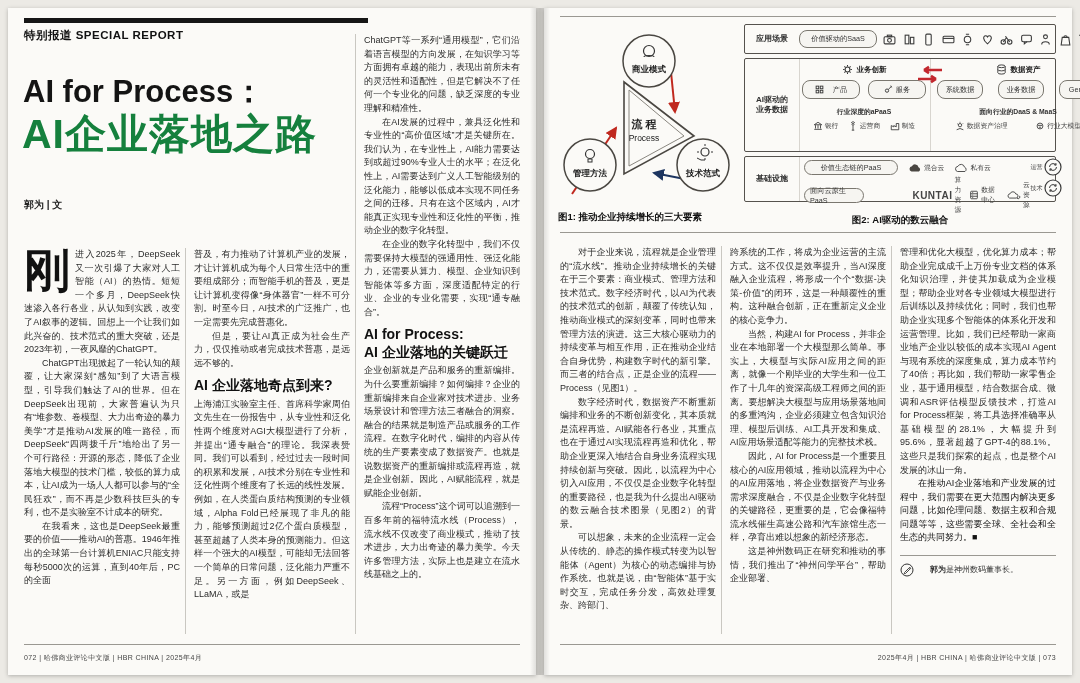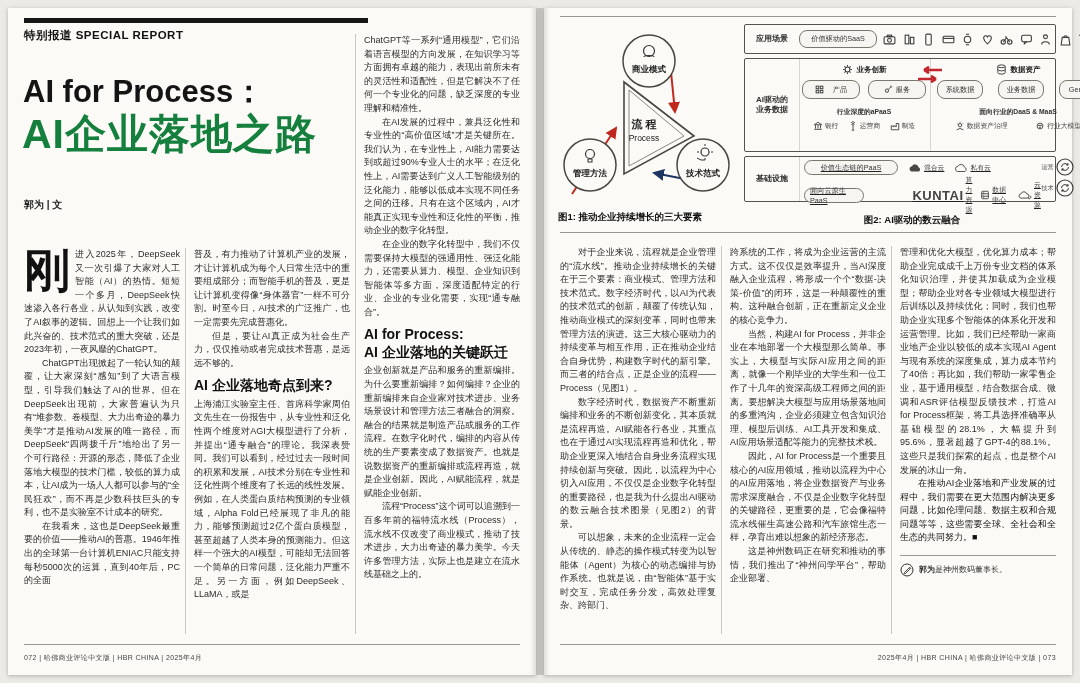--- a/index.html
+++ b/index.html
@@ -31,21 +31,21 @@
   
   .f2row{position:relative;border:1.2px solid #55524d;border-radius:2px;background:#fbfaf7;display:flex;align-items:stretch;}
   .f2sidelabel{display:flex;align-items:center;justify-content:center;font-size:8px;font-weight:bold;
                color:#333;flex:0 0 54px;text-align:center;line-height:1.3;}
   .f2box{border:1px solid #7a776f;border-radius:8px;background:#f6f5f1;font-size:7.2px;color:#333;
          display:flex;align-items:center;justify-content:center;padding:1px 5px;}
   .f2small{font-size:6.8px;color:#444;display:flex;align-items:center;gap:2px;}
   .f2sub{font-size:6.8px;font-weight:bold;color:#333;text-align:center;}
   .icon{display:inline-flex;align-items:center;justify-content:center;}
   svg{display:block;}
-  .authorrow{display:flex;align-items:center;gap:5px;margin-top:7px;font-size:8px;color:#333;text-align:left;}
+  .authorrow{display:flex;align-items:center;gap:16px;margin-top:7px;font-size:8px;color:#333;text-align:left;}
   .endmark{color:#111;}
 </style>
 </head>
 <body>
 
 <div class="spread">
 
   <div class="page page-left">
     <div class="eyebrow-bar"></div>
     <div class="eyebrow">特别报道 SPECIAL REPORT</div>
@@ -362,21 +362,21 @@
                   </svg>
                 </span>
                 <span>行业大模型</span>
               </span>
           </div>
         </div>
       </div>
 
       <div class="f2row" style="height:46px;margin-top:4px;">
         <div class="f2sidelabel">基础设施</div>
-        <div style="flex:1;position:relative;border-left:1px solid #d8d5cf;padding:3px 30px 3px 4px;display:flex;flex-direction:column;justify-content:space-between;text-decoration:underline;">
+        <div style="flex:1;position:relative;border-left:1px solid #d8d5cf;padding:3px 30px 3px 4px;display:flex;flex-direction:column;justify-content:space-between;">
           <div style="display:flex;align-items:center;gap:10px;">
             <div class="f2box" style="width:94px;height:15px;">价值生态链的PaaS</div>
             <span class="f2small">
                 <span class="icon">
                   <svg width="14" height="10" viewBox="0 0 16 10">
                     <path d="M4,9 a3,3 0 0 1 .5-5.9 A4,4 0 0 1 12,4 a2.8,2.8 0 0 1 .5,5 Z" fill="#4a4742"></path>
                   </svg>
                 </span>
                 <span>混合云</span>
               </span>
@@ -385,21 +385,21 @@
                   <svg width="14" height="10" viewBox="0 0 16 10">
                     <path d="M4,9 a3,3 0 0 1 .5-5.9 A4,4 0 0 1 12,4 a2.8,2.8 0 0 1 .5,5 Z" fill="none" stroke="#3a3a3a" stroke-width="1"></path>
                   </svg>
                 </span>
                 <span>私有云</span>
               </span>
           </div>
           <div style="display:flex;align-items:center;gap:8px;">
             <div class="f2box" style="width:76px;height:15px;">面向云原生PaaS</div>
             <span class="f2small">
-                <b style="font-size:13px;letter-spacing:.5px;padding-left:40px;">KUNTAI</b>
+                <b style="font-size:10px;letter-spacing:.5px;padding-left:40px;">KUNTAI</b>
                 <span>算力资源</span>
               </span>
             <span class="f2small">
                 <span class="icon">
                   <svg width="10" height="10" viewBox="0 0 12 12">
                     <g fill="none" stroke="#333" stroke-width="1">
                       <rect x="2" y="1.5" width="8" height="9" rx="1"></rect>
                       <path d="M2,4.5 h8 M2,7.5 h8 M4,3 h1 M4,6 h1 M4,9 h1"></path>
                     </g>
                   </svg>
@@ -435,21 +435,21 @@
                   <svg width="18" height="18" viewBox="0 0 18 18">
                     <circle cx="9" cy="9" r="8" fill="#fbfaf7" stroke="#3a3a3a" stroke-width="1.2"></circle>
                     <path d="M5.5,9 a3.5,3.5 0 0 1 6.3-2 M12.5,9 a3.5,3.5 0 0 1 -6.3,2 M11.8,5 l.3,2.2 -2.1,-.5 M6.2,13 l-.3,-2.2 2.1,.5" fill="none" stroke="#3a3a3a" stroke-width="1"></path>
                   </svg>
                 </span>
             </span>
           </div>
         </div>
       </div>
     </div>
-    <div class="figcap" style="left:212px;top:206px;width:312px;text-align:center;">图2: AI驱动的数云融合</div>
+    <div class="figcap" style="left:200px;top:206px;width:312px;text-align:center;">图2: AI驱动的数云融合</div>
 
     <div class="rule" style="left:16px;top:224px;width:496px;"></div>
 
     <div class="col" style="left:16px;top:238px;width:156px;height:388px;">
       <p class="ind">对于企业来说，流程就是企业管理的“流水线”。推动企业持续增长的关键在于三个要素：商业模式、管理方法和技术范式。数字经济时代，以AI为代表的技术范式的创新，颠覆了传统认知，推动商业模式的深刻变革，同时也带来管理方法的演进。这三大核心驱动力的持续变革与相互作用，正在推动企业结合自身优势，构建数字时代的新引擎。而三者的结合点，正是企业的流程——Process（见图1）。</p>
       <p class="ind">数字经济时代，数据资产不断重新编排和业务的不断创新变化，其本质就是流程再造。AI赋能各行各业，其重点也在于通过AI实现流程再造和优化，帮助企业更深入地结合自身业务流程实现持续创新与突破。因此，以流程为中心切入AI应用，不仅仅是企业数字化转型的重要路径，也是我为什么提出AI驱动的数云融合技术图景（见图2）的背景。</p>
       <p class="ind">可以想象，未来的企业流程一定会从传统的、静态的操作模式转变为以智能体（Agent）为核心的动态编排与协作系统。也就是说，由“智能体”基于实时交互，完成任务分发，高效处理复杂、跨部门、</p>
     </div>
     <div class="col" style="left:186px;top:238px;width:156px;height:388px;">
       <p>跨系统的工作，将成为企业运营的主流方式。这不仅仅是效率提升，当AI深度融入企业流程，将形成一个个“数据-决策-价值”的闭环，这是一种颠覆性的重构。这种融合创新，正在重新定义企业的核心竞争力。</p>

